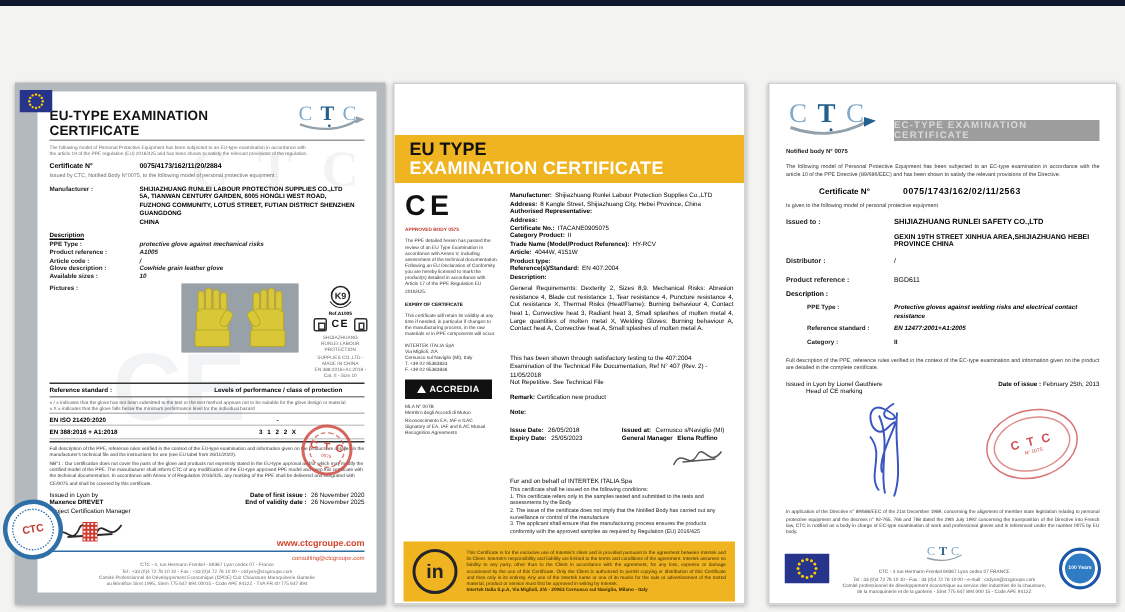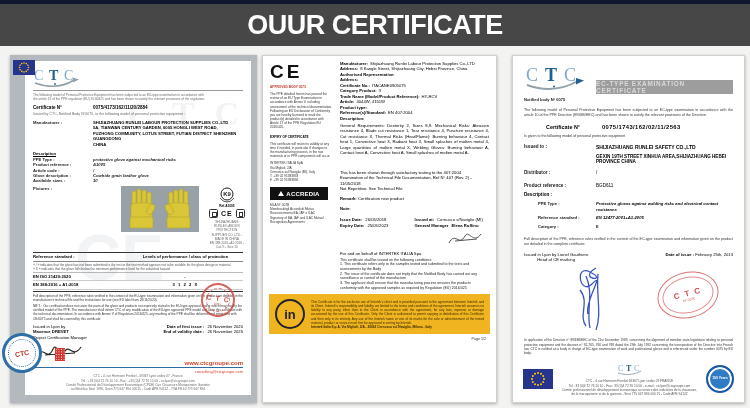--- a/index.html
+++ b/index.html
@@ -128,23 +128,20 @@
   .c3-foot{position:absolute;left:10px;right:10px;bottom:6px;display:flex;align-items:center;gap:6px;}
   .c3-footmid{flex:1;text-align:center;color:#555;}
   .bluebadge{flex:none;width:28px;height:28px;border-radius:50%;background:#2f7bc4;border:2px solid #1c56a8;box-shadow:inset 0 0 0 2px #fff;display:flex;align-items:center;justify-content:center;}
   .bluebadge span{color:#fff;font-size:3.4px;font-weight:bold;text-align:center;line-height:1.1;}
 </style>
 </head>
 <body>
 
 <div class="page">
   <div class="topline"></div>
-  <div class="hdr">
-    <div class="title">OUUR CERTIFICATE</div>
-  </div>
 
   <div class="stage">
 
     <section class="cert cert1">
       <svg class="euflag" width="22" height="15">
         <rect width="22" height="15" fill="#27348b"></rect>
         <g fill="#ffcc00">
           <circle cx="11" cy="3" r=".8"></circle>
             <circle cx="13.25" cy="3.6" r=".8"></circle>
             <circle cx="14.9" cy="5.25" r=".8"></circle>
@@ -158,20 +155,21 @@
             <circle cx="7.1" cy="5.25" r=".8"></circle>
             <circle cx="8.75" cy="3.6" r=".8"></circle>
         </g>
       </svg>
 
       <div class="doc">
         <div class="wm wm1">C T C</div>
         <div class="wm wm2">CE</div>
 
         <div class="c1-titlerow">
+          <div class="c1-title">EU-TYPE EXAMINATION CERTIFICATE</div>
           <svg width="46" height="22" viewBox="0 0 46 22">
             <text x="1" y="13" font-family="Liberation Serif, serif" font-size="14" fill="#7fa8c9">C</text>
             <text x="16" y="13" font-family="Liberation Serif, serif" font-size="14" fill="#23608e" font-weight="bold">T</text>
             <text x="31" y="13" font-family="Liberation Serif, serif" font-size="14" fill="#7fa8c9">C</text>
             <path d="M2 16 C16 21 30 20 41 13" stroke="#93a1ab" stroke-width="1.6" fill="none"></path>
             <polygon points="40,10.5 46,12.5 40,15.5" fill="#93a1ab"></polygon>
             <circle cx="22" cy="17" r=".9" fill="#23608e"></circle>
           </svg>
         </div>
         <div class="c1-intro t3 gray">
@@ -339,20 +337,24 @@
             </div>
         </div>
       </div>
 
       <div class="stamp-blue">
         <span>CTC</span>
       </div>
     </section>
 
     <section class="cert cert2">
+      <div class="c2-band">
+        <div class="l1">EU TYPE</div>
+        <div class="l2">EXAMINATION CERTIFICATE</div>
+      </div>
 
       <div class="c2-cols">
         <div class="c2-left">
           <div class="c2-ce">CE</div>
           <div class="c2-apb t3">APPROVED BODY 0575</div>
           <div class="blk t3">
               <div>The PPE detailed herein has passed the review of an EU Type Examination in accordance with Annex V, including assessment of the technical documentation.</div>
               <div>Following an EU Declaration of Conformity you are hereby licensed to mark the product(s) detailed in accordance with Article 17 of the PPE Regulation EU 2016/425.</div>
             </div>
           <div class="c2-exph t3">EXPIRY OF CERTIFICATE</div>

